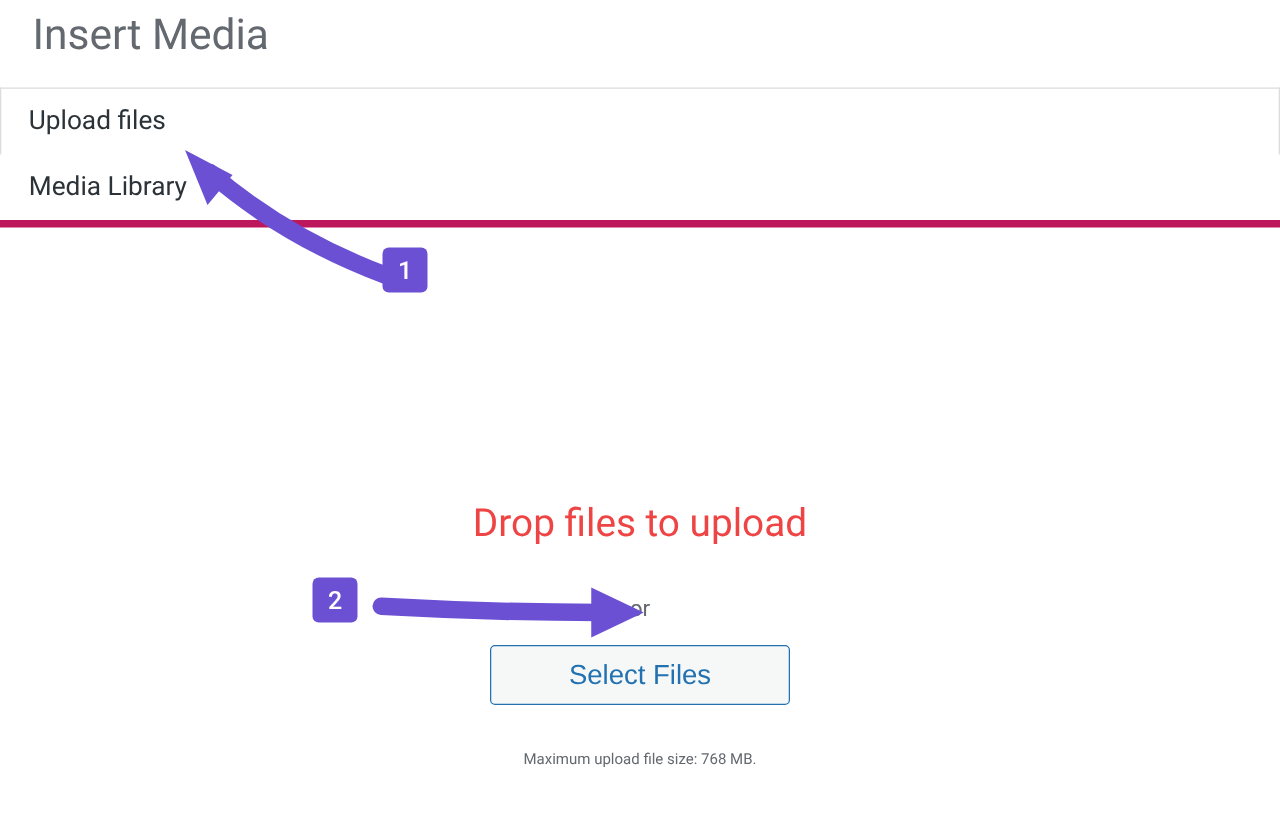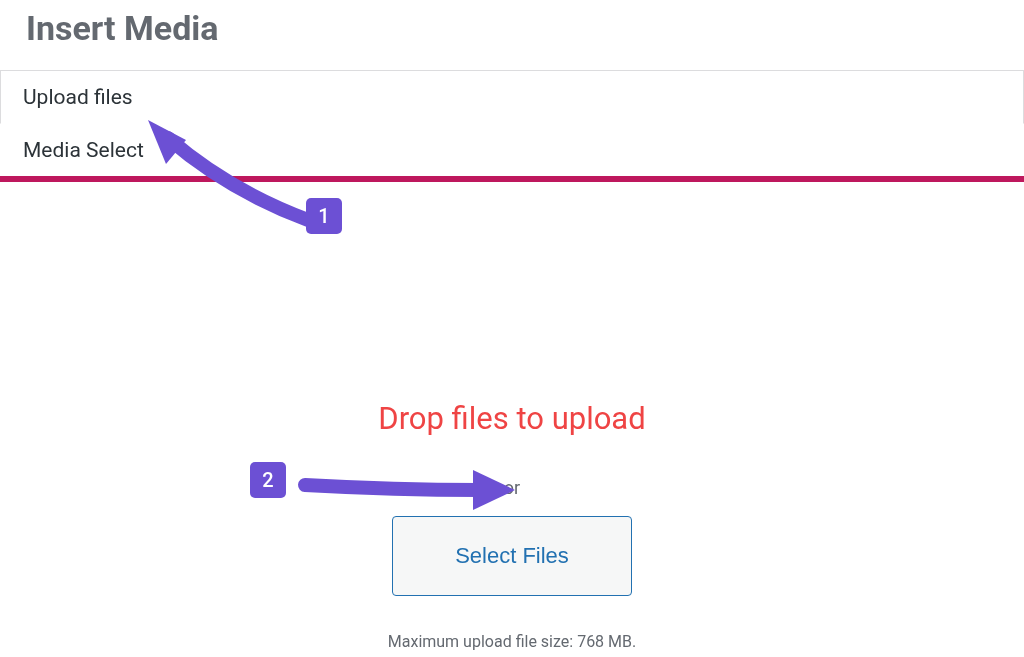--- a/index.html
+++ b/index.html
@@ -12,21 +12,21 @@
       font-family: -apple-system, BlinkMacSystemFont, "Segoe UI", Roboto, Helvetica, Arial, sans-serif;
       background: #fff;
       width: 1024px;
       height: 657px;
       position: relative;
       overflow: hidden;
     }
     
     .page-title {
       font-size: 34px;
-      font-weight: 700;
+      font-weight: 400;
       color: #646970;
       padding: 8px 0 0 26px;
       margin-bottom: 22px;
     }
     
     .tabs-container {
       position: relative;
       border-bottom: 6px solid #be185d;
       display: flex;
       padding-left: 0;
@@ -65,32 +65,32 @@
     
     .or-text {
       font-size: 18px;
       color: #646970;
       margin-bottom: 18px;
       margin-top: 40px;
     }
     
     .select-files-btn {
       display: inline-block;
-      padding: 26px 62px;
+      padding: 10px 62px;
       font-size: 22px;
       color: #2271b1;
       background: #f6f7f7;
       border: 1px solid #2271b1;
       border-radius: 4px;
       cursor: pointer;
       font-weight: 400;
     }
     
     .max-size-text {
-      font-size: 16px;
+      font-size: 12px;
       color: #646970;
       margin-top: 36px;
     }
     
     
     .annotation {
       position: absolute;
       pointer-events: none;
       z-index: 10;
     }
@@ -127,21 +127,21 @@
       height: 60px;
     }
   </style>
 </head>
 <body>
 
 <h1 class="page-title">Insert Media</h1>
 
 <div class="tabs-container">
   <div class="tab active">Upload files</div>
-  <div class="tab">Media Select</div>
+  <div class="tab">Media Library</div>
 </div>
 
 <div class="upload-area">
   <div class="drop-text">Drop files to upload</div>
   <div class="or-text">or</div>
   <button class="select-files-btn">Select Files</button>
   <div class="max-size-text">Maximum upload file size: 768 MB.</div>
 </div>
 
 <div class="arrow-1-wrap annotation">

